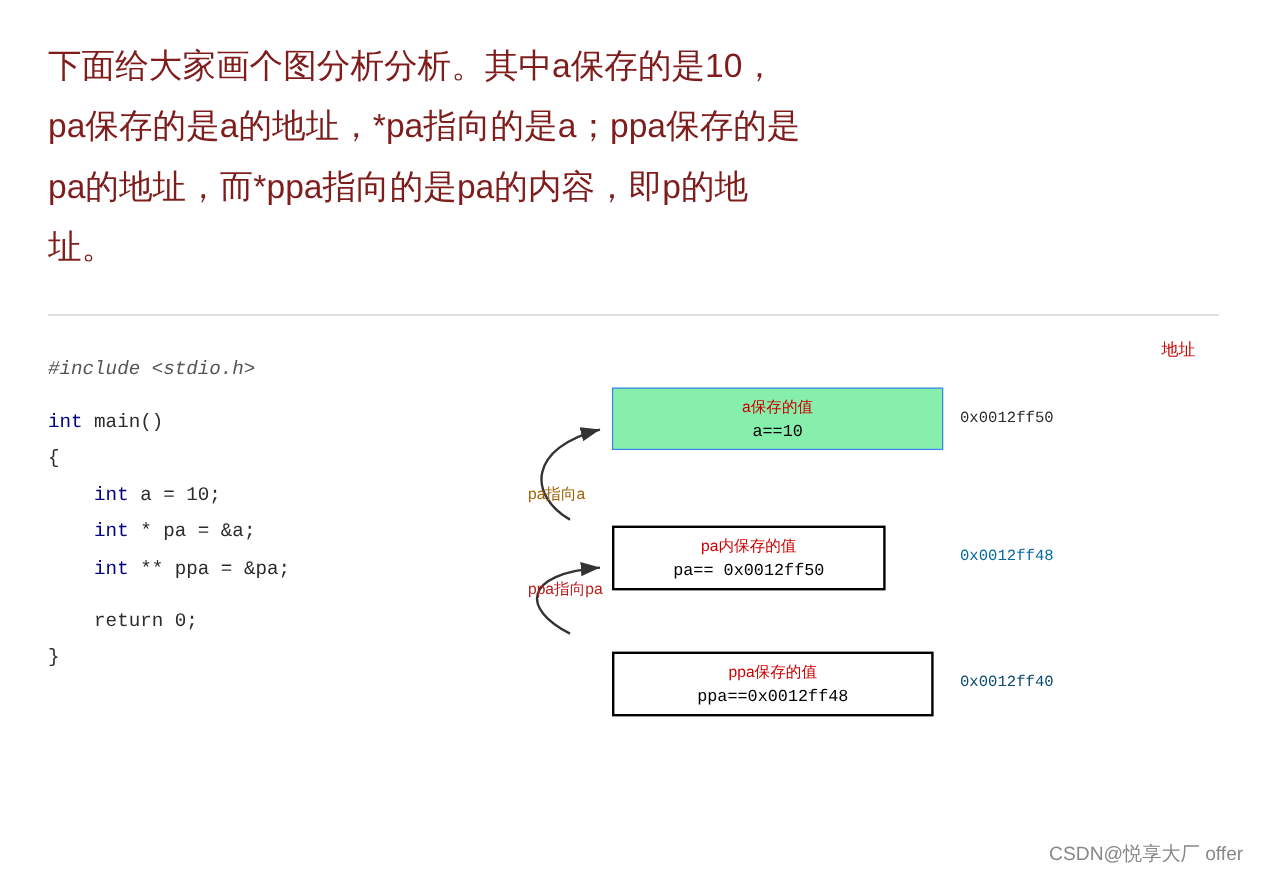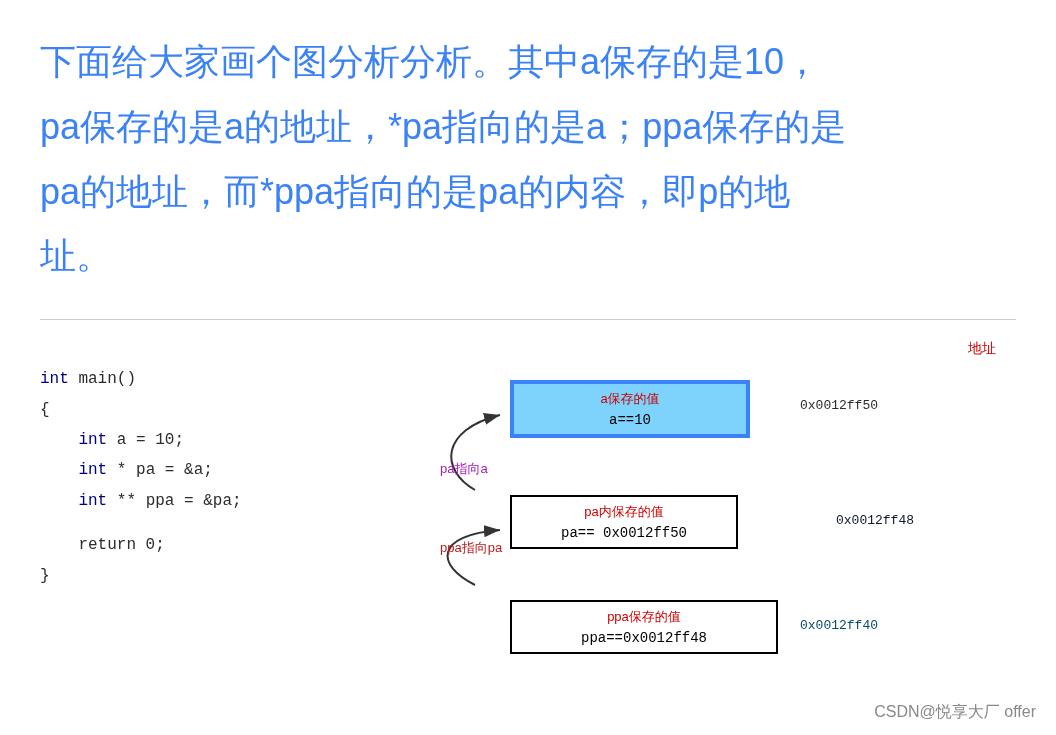--- a/index.html
+++ b/index.html
@@ -17,23 +17,23 @@
     }
 
     .page-container {
       width: 1056px;
       min-height: 735px;
       background: #ffffff;
       padding: 30px 40px 20px 40px;
     }
 
     .description-text {
-      font-size: 36px;
+      font-size: 28px;
       line-height: 1.8;
-      color: #3b82f6;
+      color: #7f1d1d;
       margin-bottom: 30px;
       font-weight: 400;
     }
 
     .divider {
       width: 100%;
       height: 1px;
       background: #cccccc;
       margin-bottom: 20px;
     }
@@ -96,20 +96,23 @@
     <span>pa保存的是a的地址，*pa指向的是a；ppa保存的是</span><br>
     <span>pa的地址，而*ppa指向的是pa的内容，即p的地</span><br>
     <span>址。</span>
   </div>
 
   <div class="divider"></div>
 
   <div class="content-area">
 
     <div class="code-block">
+      <div style="color:#555555; font-style:italic;">
+        <span>#include &lt;stdio.h&gt;</span>
+      </div>
       <div style="height:14px;"></div>
       <div>
         <span style="color:#000080;">int</span> main()
       </div>
       <div>{</div>
       <div>
         &nbsp;&nbsp;&nbsp;&nbsp;<span style="color:#000080;">int</span> a = 10;
       </div>
       <div>
         &nbsp;&nbsp;&nbsp;&nbsp;<span style="color:#000080;">int</span> * pa = &amp;a;
@@ -133,37 +136,37 @@
         <path d="M 95 150 C 60 130, 60 90, 120 75" stroke="#333" stroke-width="2" fill="none" marker-end="url(#arrowhead)"></path>
 
         <path d="M 95 245 C 55 225, 55 195, 120 190" stroke="#333" stroke-width="2" fill="none" marker-end="url(#arrowhead)"></path>
         <defs>
           <marker id="arrowhead" markerWidth="8" markerHeight="6" refX="8" refY="3" orient="auto">
             <polygon points="0 0, 8 3, 0 6" fill="#333"></polygon>
           </marker>
         </defs>
       </svg>
 
-      <div style="position:absolute; left:60px; top:120px; color:#a21caf; font-size:13px;">pa指向a</div>
+      <div style="position:absolute; left:60px; top:120px; color:#a16207; font-size:13px;">pa指向a</div>
 
       <div style="position:absolute; left:60px; top:199px; color:#b91c1c; font-size:13px;">ppa指向pa</div>
 
-      <div style="position:absolute; left:130px; top:40px; width:240px; border:4px solid #3b82f6; padding:6px 12px; background:#7dd3fc; text-align:center;">
+      <div style="position:absolute; left:130px; top:40px; width:276px; border:1px solid #3b82f6; padding:6px 12px; background:#86efac; text-align:center;">
         <div style="color:#cc0000; font-size:13px; margin-bottom:4px;">a保存的值</div>
         <div style="font-family:'Courier New',monospace; font-size:14px;">a==10</div>
       </div>
 
       <div style="position:absolute; left:420px; top:58px; font-family:'Courier New',monospace; font-size:13px; color:#2c2c2c;">0x0012ff50</div>
 
       <div style="position:absolute; left:130px; top:155px; width:228px; border:2px solid #000; padding:6px 12px; background:#fff; text-align:center;">
         <div style="color:#cc0000; font-size:13px; margin-bottom:4px;">pa内保存的值</div>
         <div style="font-family:'Courier New',monospace; font-size:14px;">pa== 0x0012ff50</div>
       </div>
 
-      <div style="position:absolute; left:420px; top:173px; font-family:'Courier New',monospace; font-size:13px; color:#0f172a;margin-left:36px;">0x0012ff48</div>
+      <div style="position:absolute; left:420px; top:173px; font-family:'Courier New',monospace; font-size:13px; color:#0369a1;">0x0012ff48</div>
 
       <div style="position:absolute; left:130px; top:260px; width:268px; border:2px solid #000; padding:6px 12px; background:#fff; text-align:center;">
         <div style="color:#cc0000; font-size:13px; margin-bottom:4px;">ppa保存的值</div>
         <div style="font-family:'Courier New',monospace; font-size:14px;">ppa==0x0012ff48</div>
       </div>
 
       <div style="position:absolute; left:420px; top:278px; font-family:'Courier New',monospace; font-size:13px; color:#0c4a6e;">0x0012ff40</div>
     </div>
   </div>
 

